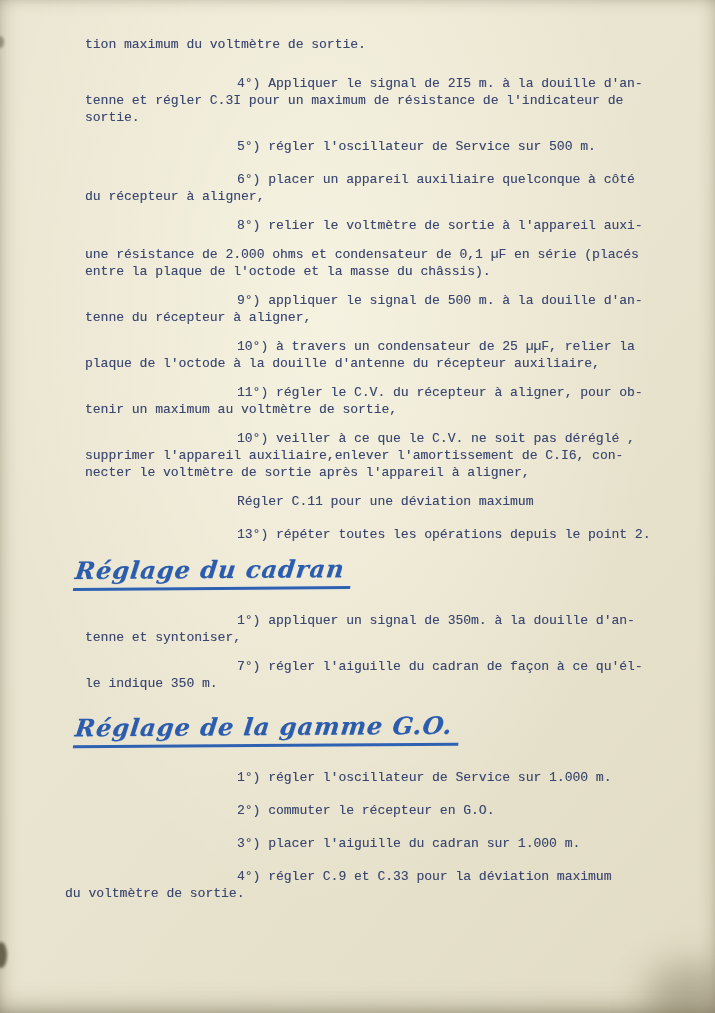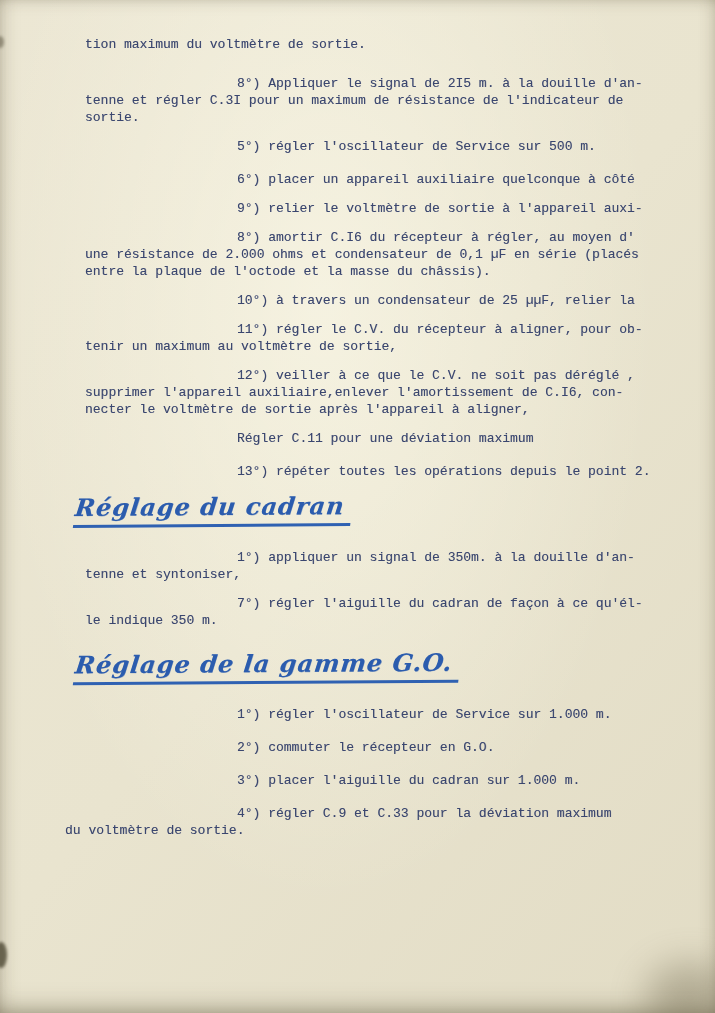--- a/index.html
+++ b/index.html
@@ -60,55 +60,60 @@
 <div class="page">
   <div class="edge-smudge"></div>
   <div class="edge-smudge2"></div>
   <div class="corner-shade"></div>
 
   <div class="content">
 
     <div class="line intro">tion maximum du voltmètre de sortie.</div>
 
     <div class="para">
-      <div class="line first">8°) Appliquer le signal de 2I5 m. à la douille d'an-</div>
+      <div class="line first">4°) Appliquer le signal de 2I5 m. à la douille d'an-</div>
       <div class="line">tenne et régler C.3I pour un maximum de résistance de l'indicateur de</div>
       <div class="line">sortie.</div>
     </div>
 
     <div class="para gap-big">
       <div class="line first">5°) régler l'oscillateur de Service sur 500 m.</div>
     </div>
 
     <div class="para">
       <div class="line first">6°) placer un appareil auxiliaire quelconque à côté</div>
+      <div class="line">du récepteur à aligner,</div>
     </div>
 
     <div class="para">
-      <div class="line first">9°) relier le voltmètre de sortie à l'appareil auxi-</div>
+      <div class="line first">8°) relier le voltmètre de sortie à l'appareil auxi-</div>
     </div>
 
     <div class="para">
-      <div class="line first">8°) amortir C.I6 du récepteur à régler, au moyen d'</div>
       <div class="line">une résistance de 2.000 ohms et condensateur de 0,1 µF en série (placés</div>
       <div class="line">entre la plaque de l'octode et la masse du châssis).</div>
     </div>
 
+    <div class="para">
+      <div class="line first">9°) appliquer le signal de 500 m. à la douille d'an-</div>
+      <div class="line">tenne du récepteur à aligner,</div>
+    </div>
 
     <div class="para">
       <div class="line first">10°) à travers un condensateur de 25 µµF, relier la</div>
+      <div class="line">plaque de l'octode à la douille d'antenne du récepteur auxiliaire,</div>
     </div>
 
     <div class="para">
       <div class="line first">11°) régler le C.V. du récepteur à aligner, pour ob-</div>
       <div class="line">tenir un maximum au voltmètre de sortie,</div>
     </div>
 
     <div class="para">
-      <div class="line first">12°) veiller à ce que le C.V. ne soit pas déréglé ,</div>
+      <div class="line first">10°) veiller à ce que le C.V. ne soit pas déréglé ,</div>
       <div class="line">supprimer l'appareil auxiliaire,enlever l'amortissement de C.I6, con-</div>
       <div class="line">necter le voltmètre de sortie après l'appareil à aligner,</div>
     </div>
 
     <div class="para gap-big">
       <div class="line first">Régler C.11 pour une déviation maximum</div>
     </div>
 
     <div class="para">
       <div class="line first">13°) répéter toutes les opérations depuis le point 2.</div>

